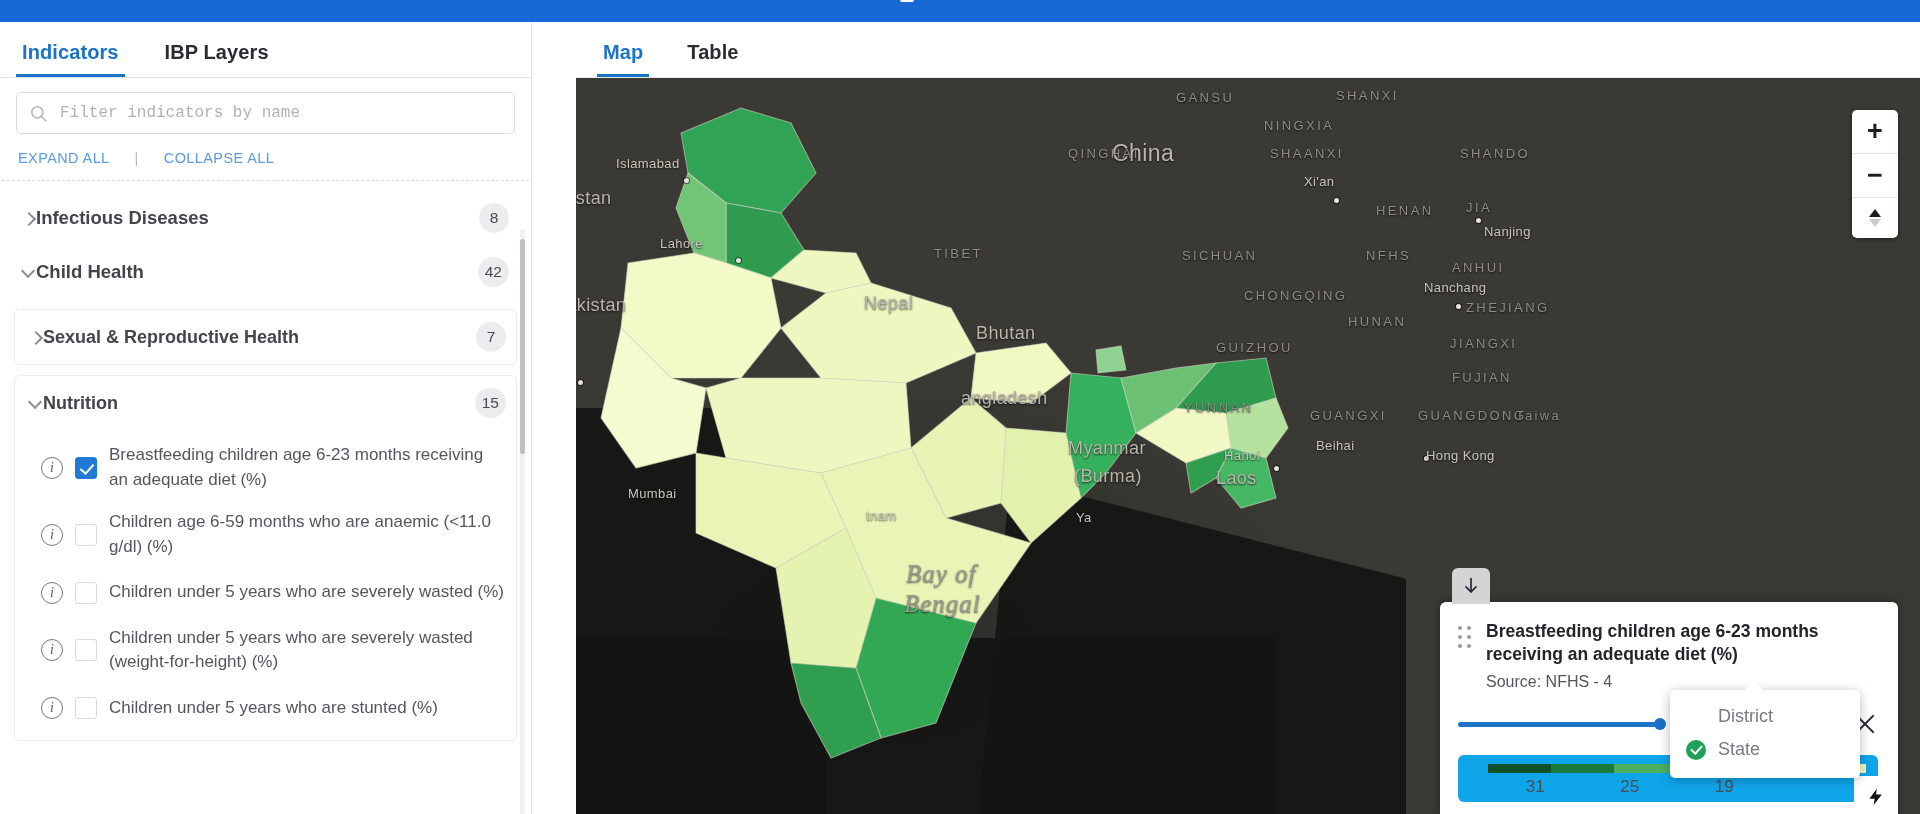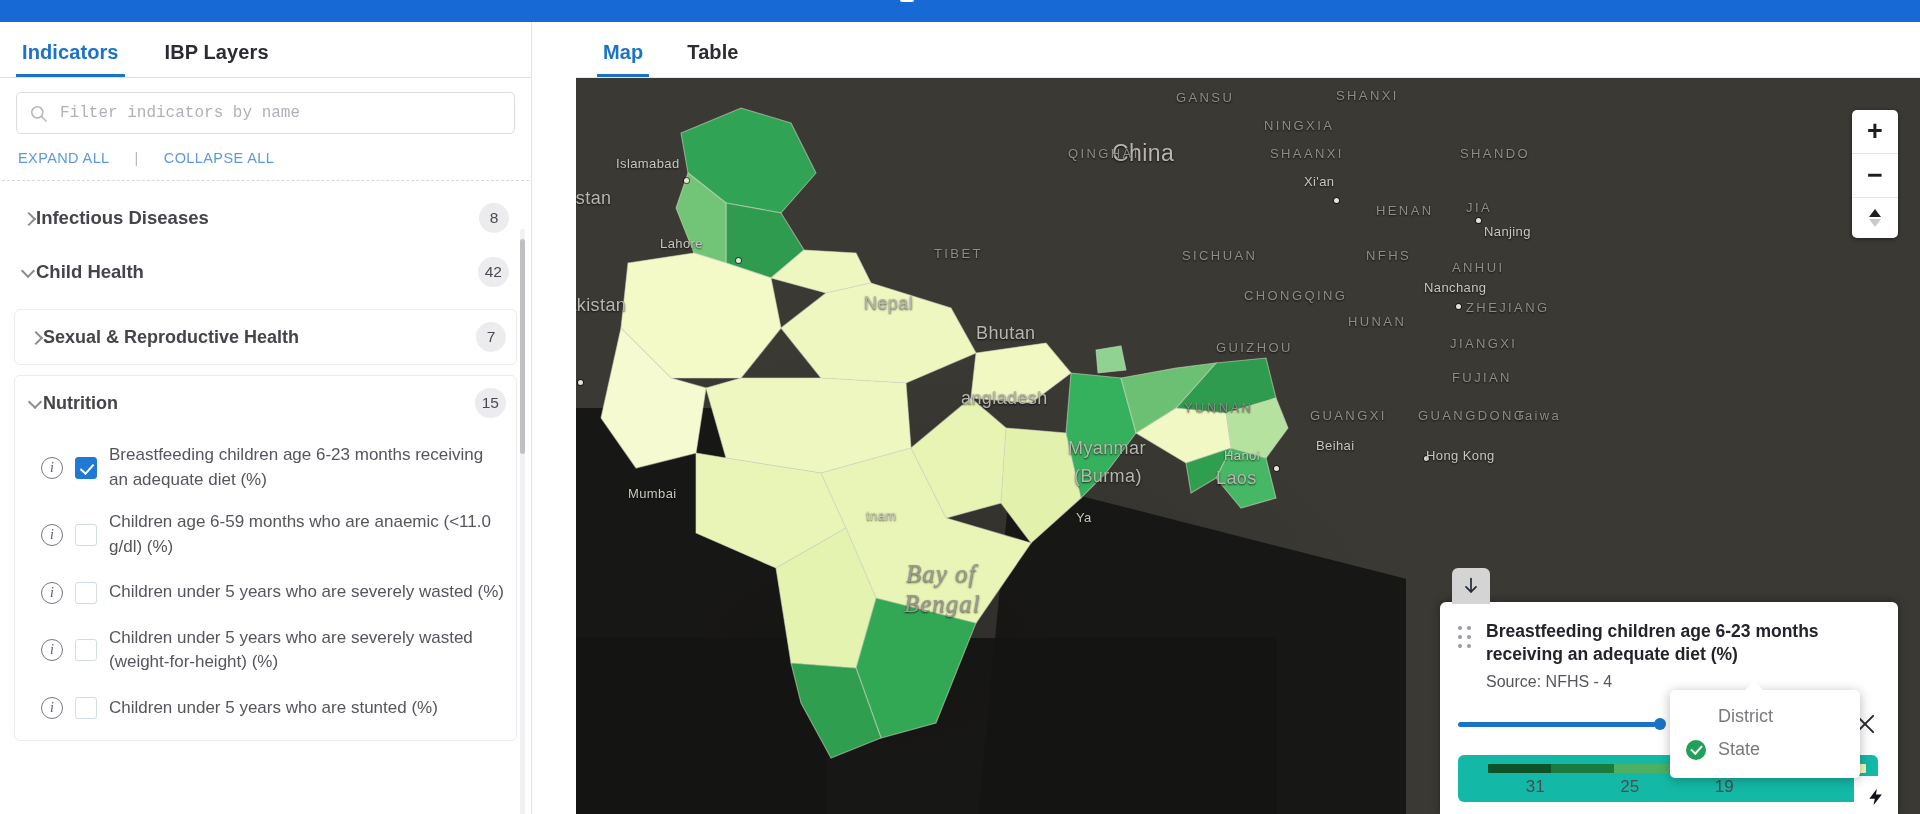--- a/index.html
+++ b/index.html
@@ -214,21 +214,21 @@
     flex: 1; margin-right: 14px;
   }
   .slider-knob {
     position: absolute; right: -4px; top: -3.5px; width: 12px; height: 12px;
     border-radius: 50%; background: #1a73c7; cursor: pointer;
   }
   .icon-row { display: flex; align-items: center; gap: 18px; }
   .ic { width: 26px; height: 26px; cursor: pointer; color: #2a2a33; }
 
   .scalebar-wrap {
-    margin-top: 18px; background: #14b8a6; border-radius: 6px;
+    margin-top: 18px; background: #0ea5e9; border-radius: 6px;
     padding: 9px 12px 5px 30px;
   }
   .scale-colors { display: flex; height: 9px; border-radius: 1px; overflow: hidden; }
   .scale-colors div { flex: 1; }
   .scale-nums {
     display: flex; margin-top: 4px; font-size: 17px; color: #4b4b54;
   }
   .scale-nums span { flex: 1; text-align: center; }
 
   

